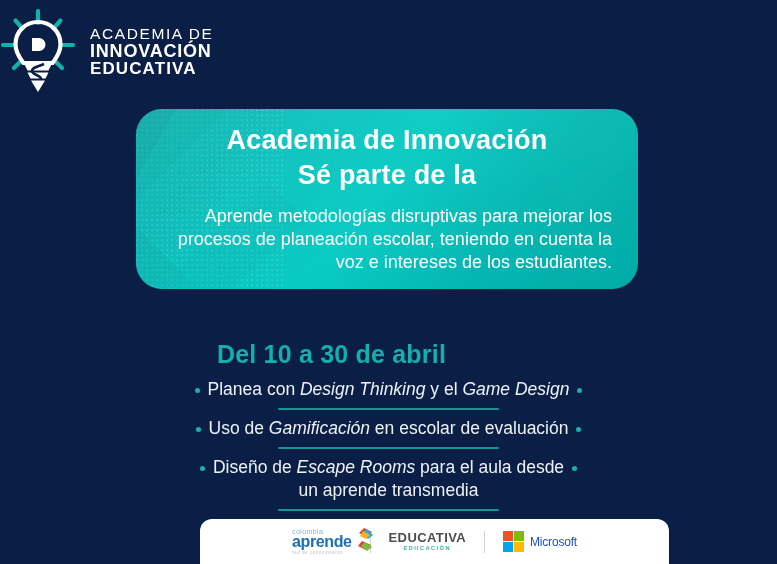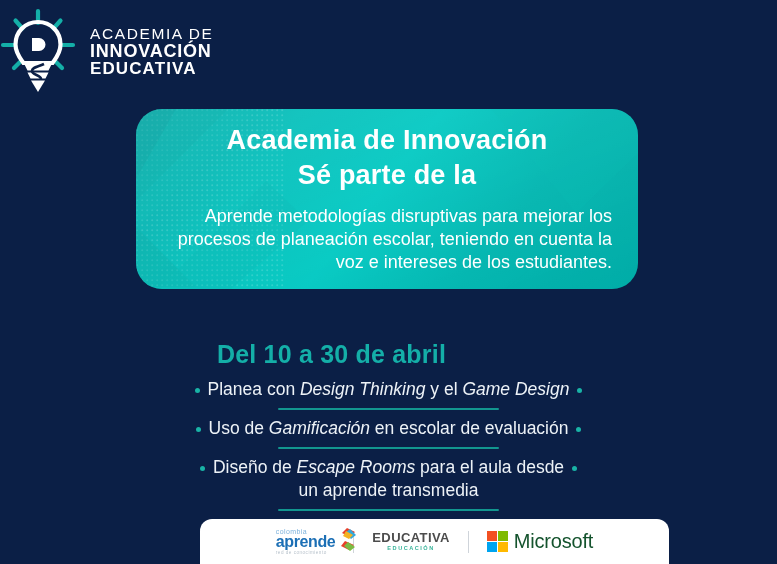--- a/index.html
+++ b/index.html
@@ -80,21 +80,21 @@
   .ca-top{color:#7FB3DC;font-size:7px;letter-spacing:.4px;}
   .ca-mid{color:#1C6FB5;font-size:16px;font-weight:bold;letter-spacing:-.4px;margin-top:-1px;}
   .ca-bot{color:#B9C3CC;font-size:4.6px;letter-spacing:.5px;margin-top:1px;}
   .ca-ribbons{position:absolute;right:-23px;top:-1px;width:24px;height:26px;}
   .logo-ct{display:flex;flex-direction:column;align-items:center;line-height:1;}
   .ct-1{color:#4C4C4C;font-size:13px;font-weight:bold;letter-spacing:.4px;}
   .ct-2{color:#39B49A;font-size:5.6px;font-weight:bold;letter-spacing:1.5px;margin-top:2px;}
   .logo-ms{display:flex;align-items:center;gap:6px;}
   .ms-sq{width:21px;height:21px;display:grid;grid-template-columns:1fr 1fr;grid-template-rows:1fr 1fr;gap:1.6px;}
   .ms-sq span{display:block;}
-  .ms-word{color:#14532d;font-size:20px;letter-spacing:-.2px;}
+  .ms-word{color:#1d4ed8;font-size:12px;letter-spacing:-.2px;}
 </style>
 </head>
 <body>
 
 <div id="stage">
 
   <div class="brand">
     <div class="bulb">
       <svg width="76" height="88" viewBox="0 0 76 88">
         <g stroke="#14AFA8" stroke-width="4.2" stroke-linecap="round">

